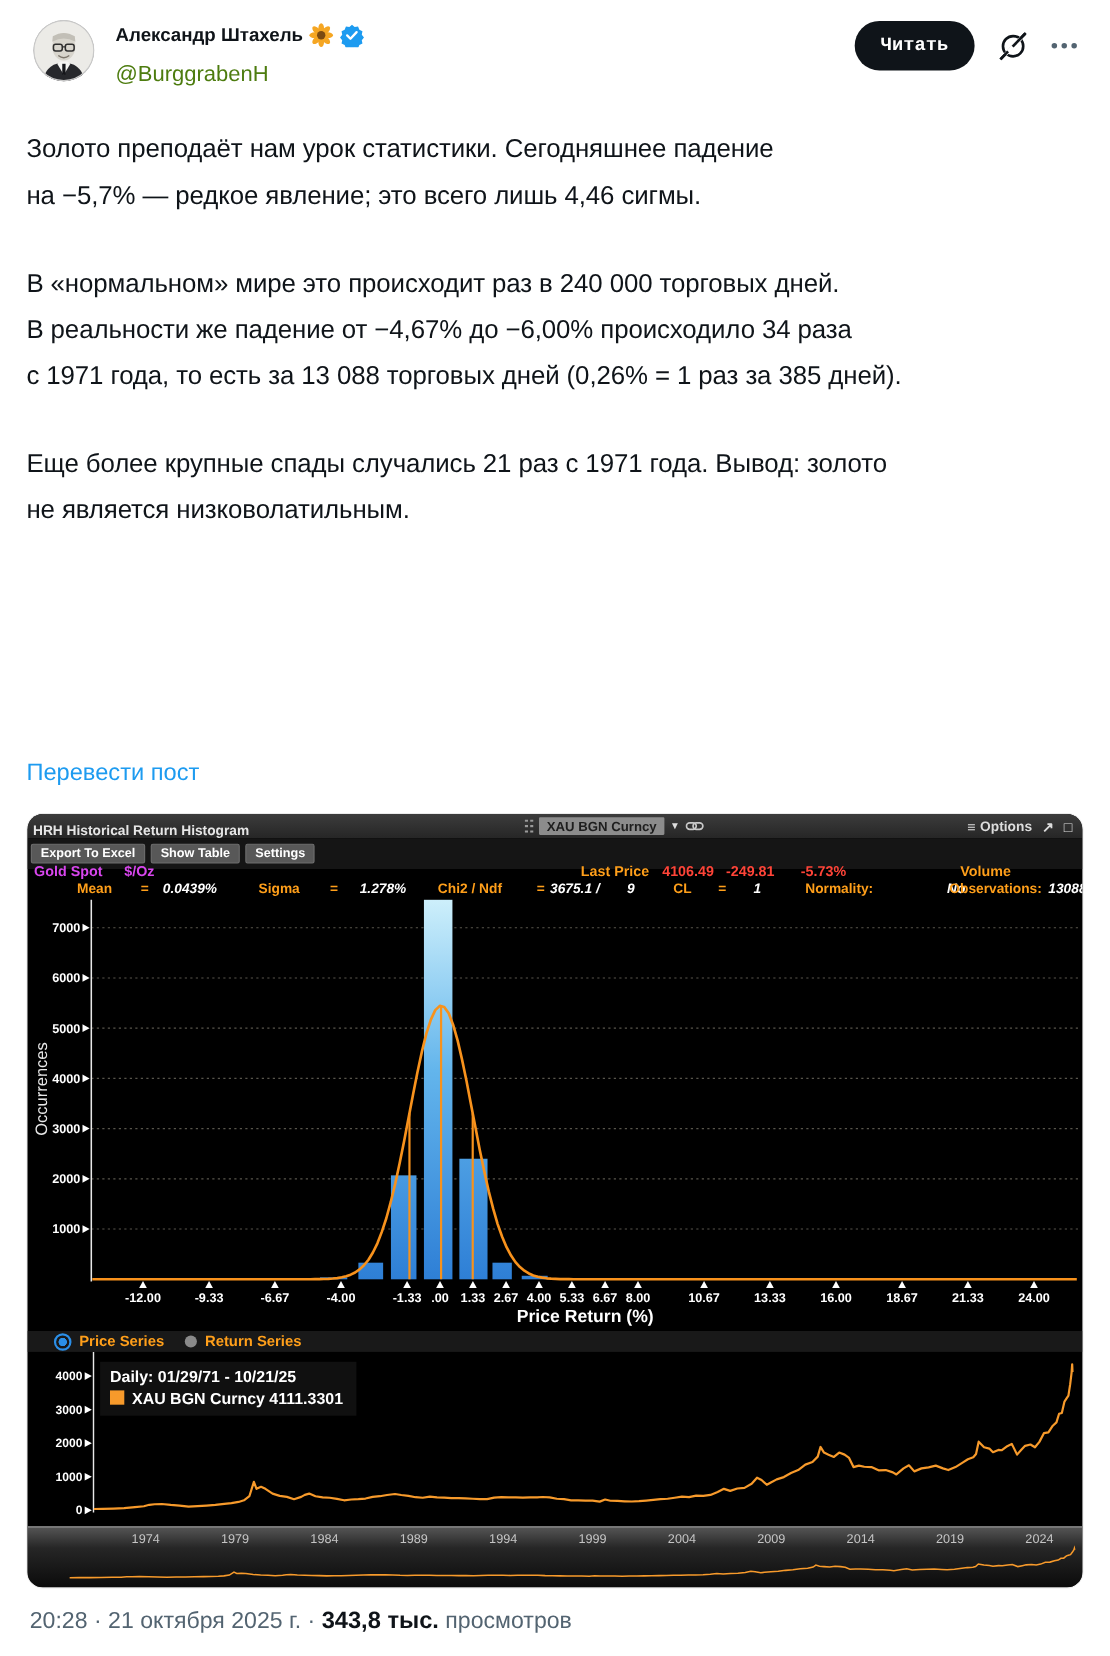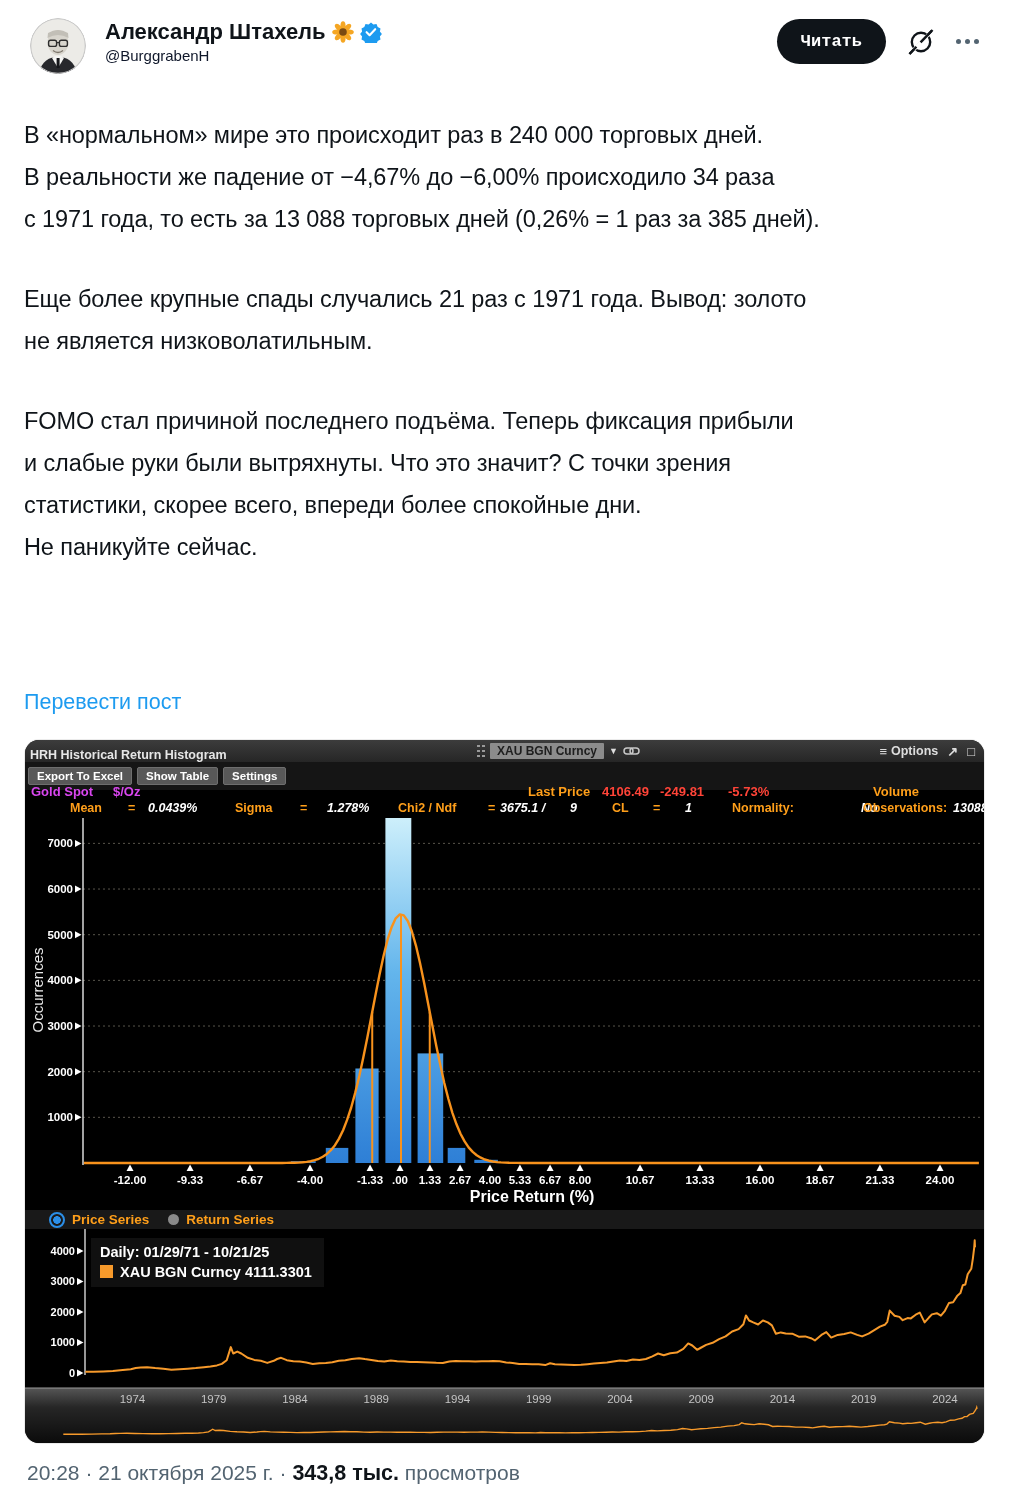--- a/index.html
+++ b/index.html
@@ -2,22 +2,22 @@
 <html><head>
 <meta charset="utf-8">
 <style>
   html,body{margin:0;padding:0;background:#fff;}
   .page{position:relative;width:1009px;height:1505px;background:#fff;overflow:hidden;
         font-family:"Liberation Sans",sans-serif;color:#0f1419;}
   
   .tw-header{position:absolute;left:30px;top:17px;width:962px;height:60px;}
   .avatar{position:absolute;left:0;top:1px;width:56px;height:56px;border-radius:50%;overflow:hidden;}
   .names{position:absolute;left:75px;top:2px;}
-  .name-row{display:flex;align-items:center;gap:6px;font-size:22px;font-weight:bold;line-height:26px;}
-  .handle{font-size:15px;color:#0f172a;margin-top:2px;}
+  .name-row{display:flex;align-items:center;gap:6px;font-size:17px;font-weight:bold;line-height:26px;}
+  .handle{font-size:20px;color:#4d7c0f;margin-top:12px;}
   .hdr-actions{position:absolute;right:13px;top:2px;display:flex;align-items:center;gap:20px;}
   .follow-btn{height:45px;padding:0 24px;border:none;border-radius:23px;background:#0f1419;color:#fff;
               font-size:17px;font-weight:bold;font-family:Liberation Mono, monospace;cursor:pointer;}
   .dots{display:flex;gap:4px;align-items:center;}
   .dots i{width:5px;height:5px;border-radius:50%;background:#536471;}
   
   .tw-body{position:absolute;left:24px;top:114px;width:985px;font-size:23.5px;line-height:42px;
            letter-spacing:-0.1px;color:#0f1419;}
   .tw-body p{margin:0 0 38px 0;white-space:pre-line;}
   .translate{position:absolute;left:24px;top:690px;font-size:21.5px;color:#1d9bf0;text-decoration:none;}
@@ -119,29 +119,27 @@
       </svg>
       <div class="dots">
           <i></i>
           <i></i>
           <i></i>
         </div>
     </div>
   </div>
 
   <div class="tw-body">
+    <p>Золото преподаёт нам урок статистики. Сегодняшнее падение
+на −5,7% — редкое явление; это всего лишь 4,46 сигмы.</p>
     <p>В «нормальном» мире это происходит раз в 240 000 торговых дней.
 В реальности же падение от −4,67% до −6,00% происходило 34 раза
 с 1971 года, то есть за 13 088 торговых дней (0,26% = 1 раз за 385 дней).</p>
     <p>Еще более крупные спады случались 21 раз с 1971 года. Вывод: золото
 не является низковолатильным.</p>
-    <p>FOMO стал причиной последнего подъёма. Теперь фиксация прибыли
-и слабые руки были вытряхнуты. Что это значит? С точки зрения
-статистики, скорее всего, впереди более спокойные дни.
-Не паникуйте сейчас.</p>
   </div>
   <a href="#" class="translate">Перевести пост</a>
 
   <div class="bbg">
     <svg id="chart-svg" width="959" height="703" viewBox="0 0 959 703">
         <defs>
           <linearGradient id="barGrad" gradientUnits="userSpaceOnUse" x1="0" y1="78" x2="0" y2="423">
             <stop offset="0" stop-color="#cdeffb"></stop>
             <stop offset="0.45" stop-color="#63b5ec"></stop>
             <stop offset="1" stop-color="#2e7fd6"></stop>

